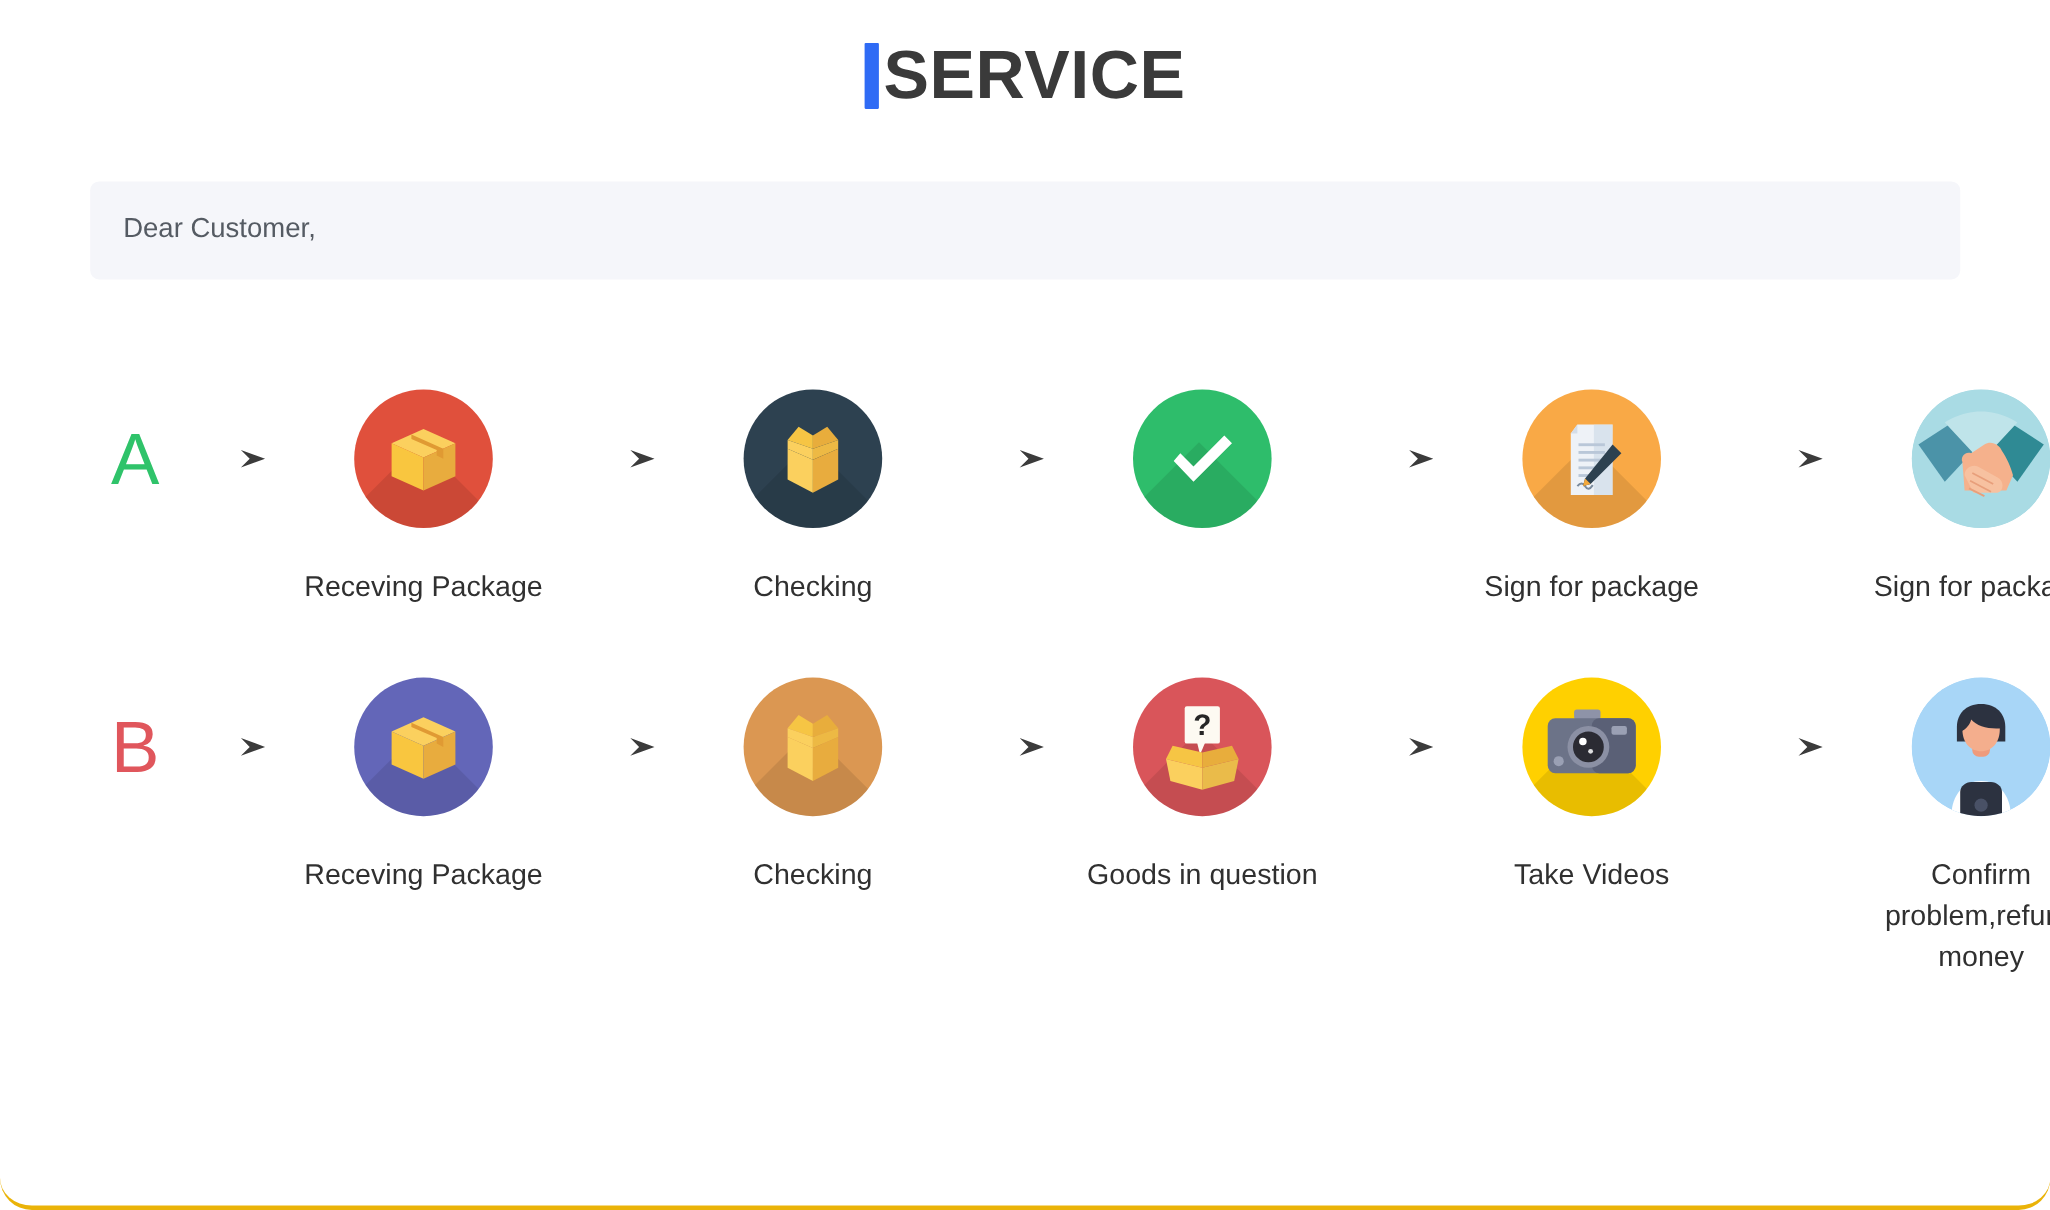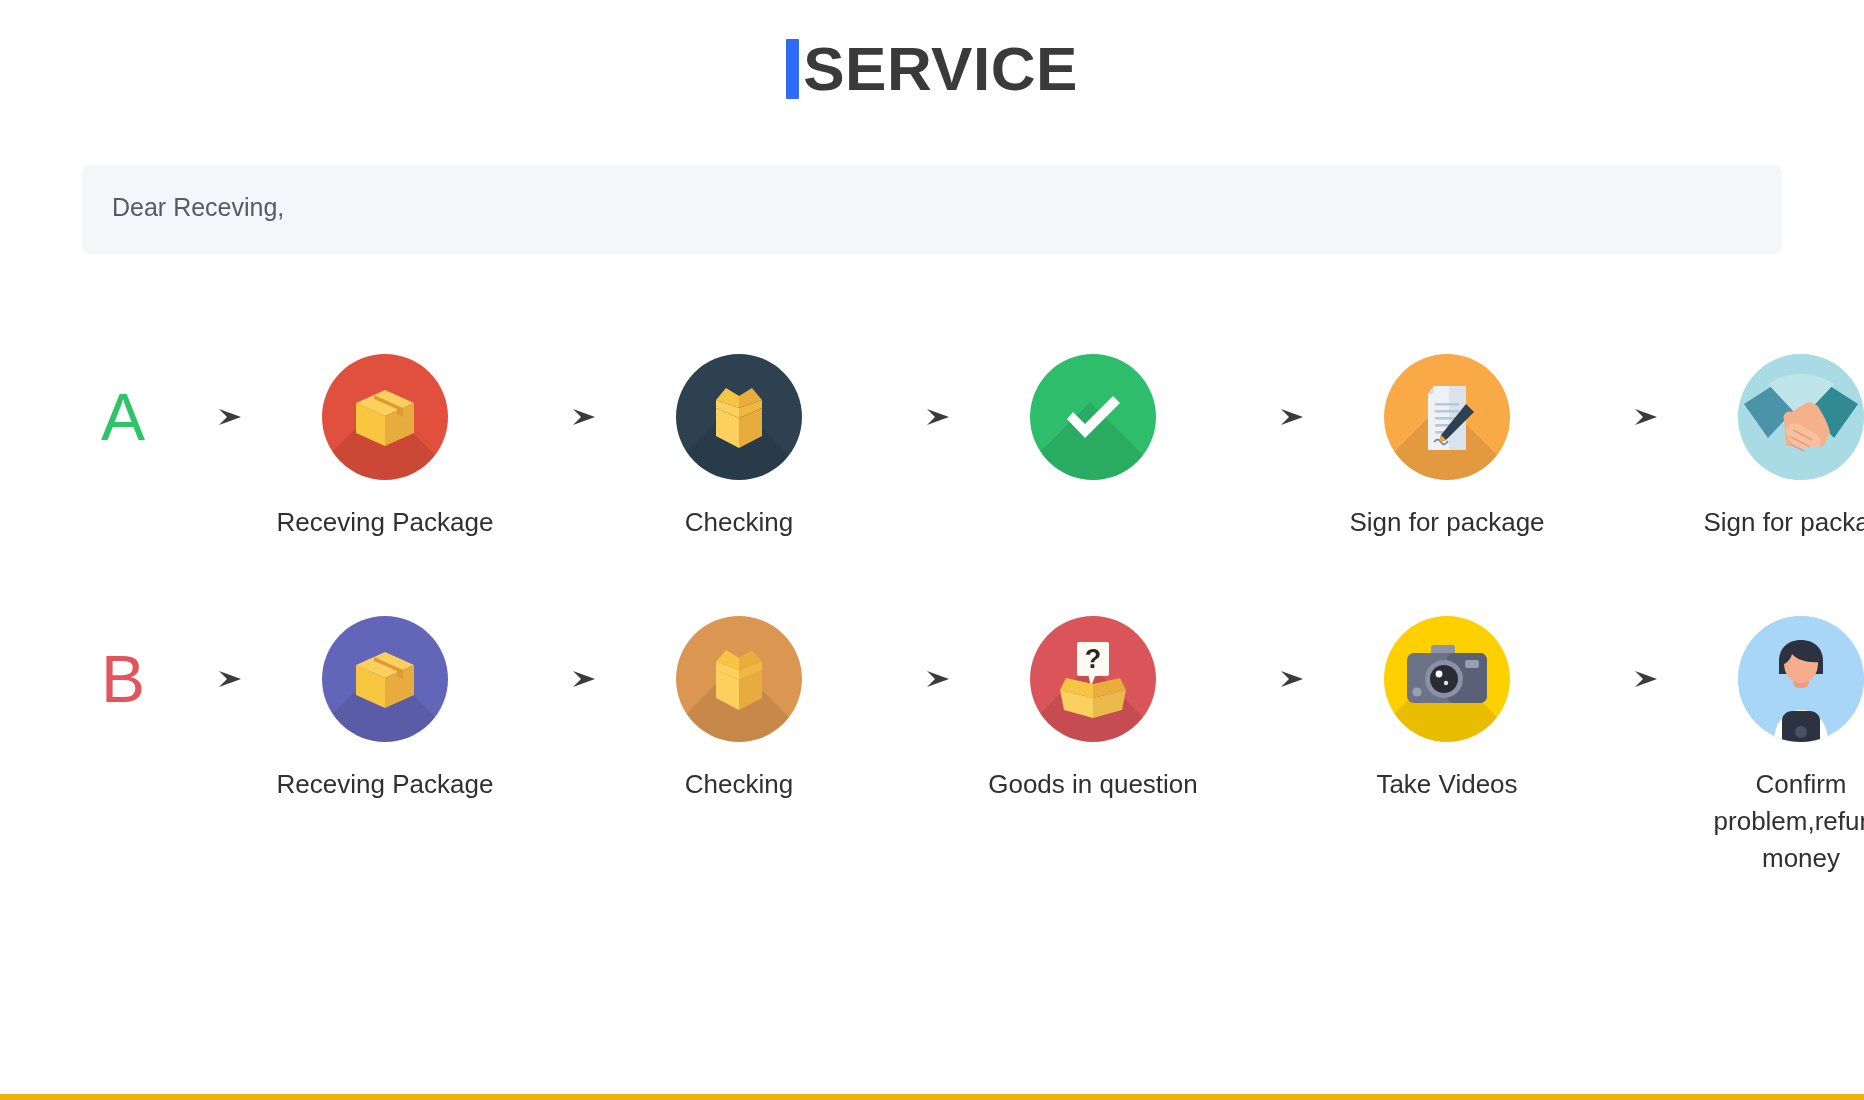--- a/index.html
+++ b/index.html
@@ -10,22 +10,23 @@
     background: #ffffff;
     font-family: "Liberation Sans", sans-serif;
     overflow: hidden;
   }
 
   #page {
     position: relative;
     width: 1864px;
     height: 1100px;
     background: #ffffff;
-    border-bottom: 6px solid #eab308;
+    border-bottom: 4px solid #eab308;
     overflow: hidden;
+    border-radius: 29px;
   }
 
   
   .title-row {
     width: 100%;
     text-align: center;
     padding-top: 38px;
     height: 112px;
   }
   .title-wrap {
@@ -81,20 +82,21 @@
     padding-left: 84px;
     width: max-content;
   }
 
   .step {
     display: flex;
     flex-direction: column;
     align-items: center;
     width: 262px;
     flex: 0 0 262px;
+    gap: 11px;
   }
   .step .art {
     height: 134px;
     display: flex;
     align-items: center;
     justify-content: center;
   }
   .step .cap {
     margin-top: 20px;
     font-size: 26px;
@@ -162,21 +164,21 @@
 <div id="page">
 
   <div class="title-row">
     <span class="title-wrap">
       <span class="title-bar"></span>
       <span class="title-text">SERVICE</span>
     </span>
   </div>
 
   <div class="notice">
-    <p>Dear Receving,</p>
+    <p>Dear Customer,</p>
   </div>
 
   <div class="flow-viewport row-a">
     <div class="flow" id="flow-a">
         <div class="letter green">
           <div class="art">A</div>
         </div>
         <div class="arrow">
           <svg width="74" height="26" viewBox="0 0 74 26">
         <defs>

